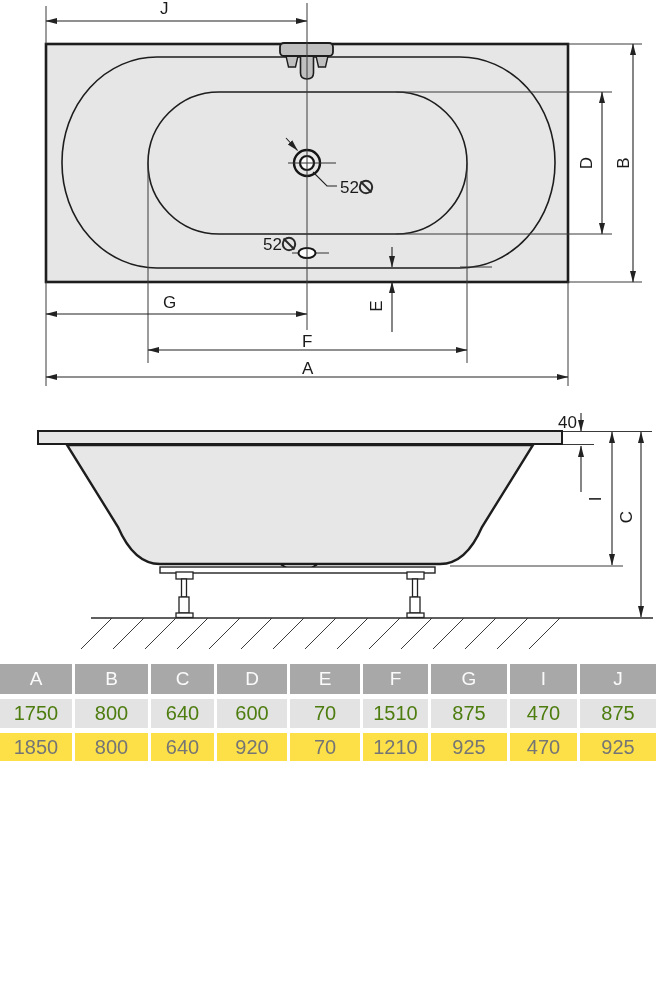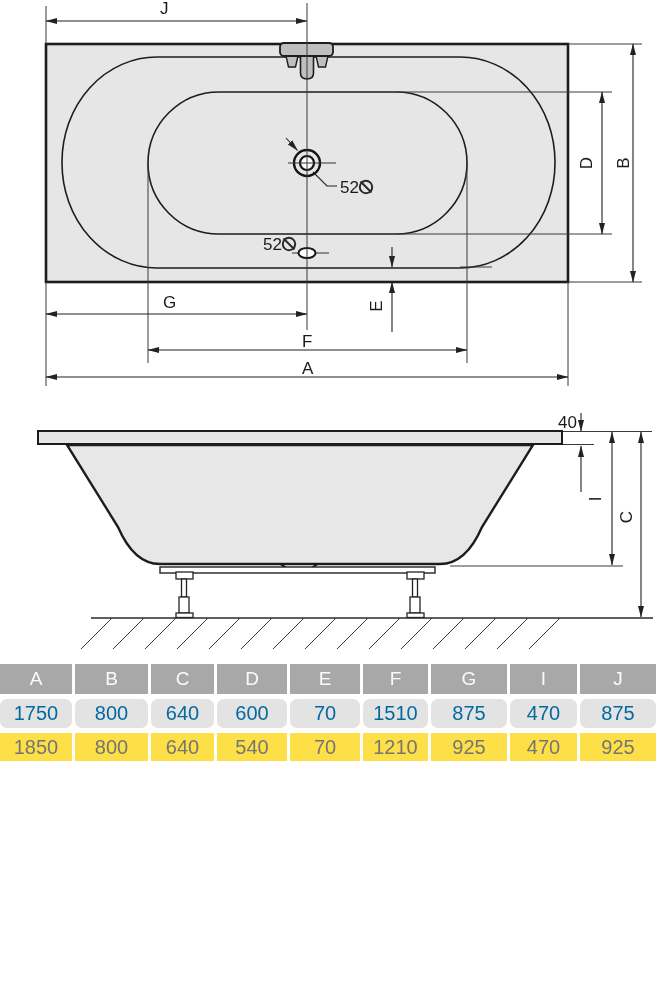--- a/index.html
+++ b/index.html
@@ -7,21 +7,21 @@
          font-family:"Liberation Sans",sans-serif;}
   svg text{font-family:"Liberation Sans","DejaVu Sans",sans-serif;fill:#1b1b1b;}
   .dimlbl{font-size:17px;}
   .callout{font-size:17px;}
   
   .tbl{position:absolute;left:0;top:695;width:656px;display:grid;
        grid-template-columns:72px 73px 63px 70px 70px 65px 76px 67px 1fr;
        grid-template-rows:30px 29px 28px;gap:5px 3px;background:#fff;}
   .cell{display:flex;align-items:center;justify-content:center;}
   .hc{background:#a8a8a8;color:#fafafa;font-size:19px;}
-  .r1{background:#e3e3e3;color:#0369a1;font-size:20px;border-radius:7px;}
+  .r1{background:#e3e3e3;color:#4d7c0f;font-size:20px;}
   .r2{background:#fde047;color:#757575;font-size:20px;}
 </style>
 </head>
 <body>
 
 <div class="stage">
 
 <svg width="656" height="660" viewBox="0 0 656 660">
   <defs>
     <marker id="ah" viewBox="0 0 12 8" markerWidth="12" markerHeight="8" refX="11" refY="4" orient="auto-start-reverse" markerUnits="userSpaceOnUse">
@@ -187,21 +187,21 @@
   <div class="cell r1">600</div>
   <div class="cell r1">70</div>
   <div class="cell r1">1510</div>
   <div class="cell r1">875</div>
   <div class="cell r1">470</div>
   <div class="cell r1">875</div>
 
   <div class="cell r2">1850</div>
   <div class="cell r2">800</div>
   <div class="cell r2">640</div>
-  <div class="cell r2">540</div>
+  <div class="cell r2">920</div>
   <div class="cell r2">70</div>
   <div class="cell r2">1210</div>
   <div class="cell r2">925</div>
   <div class="cell r2">470</div>
   <div class="cell r2">925</div>
 </div>
 
 </div>
 
 </body></html>

